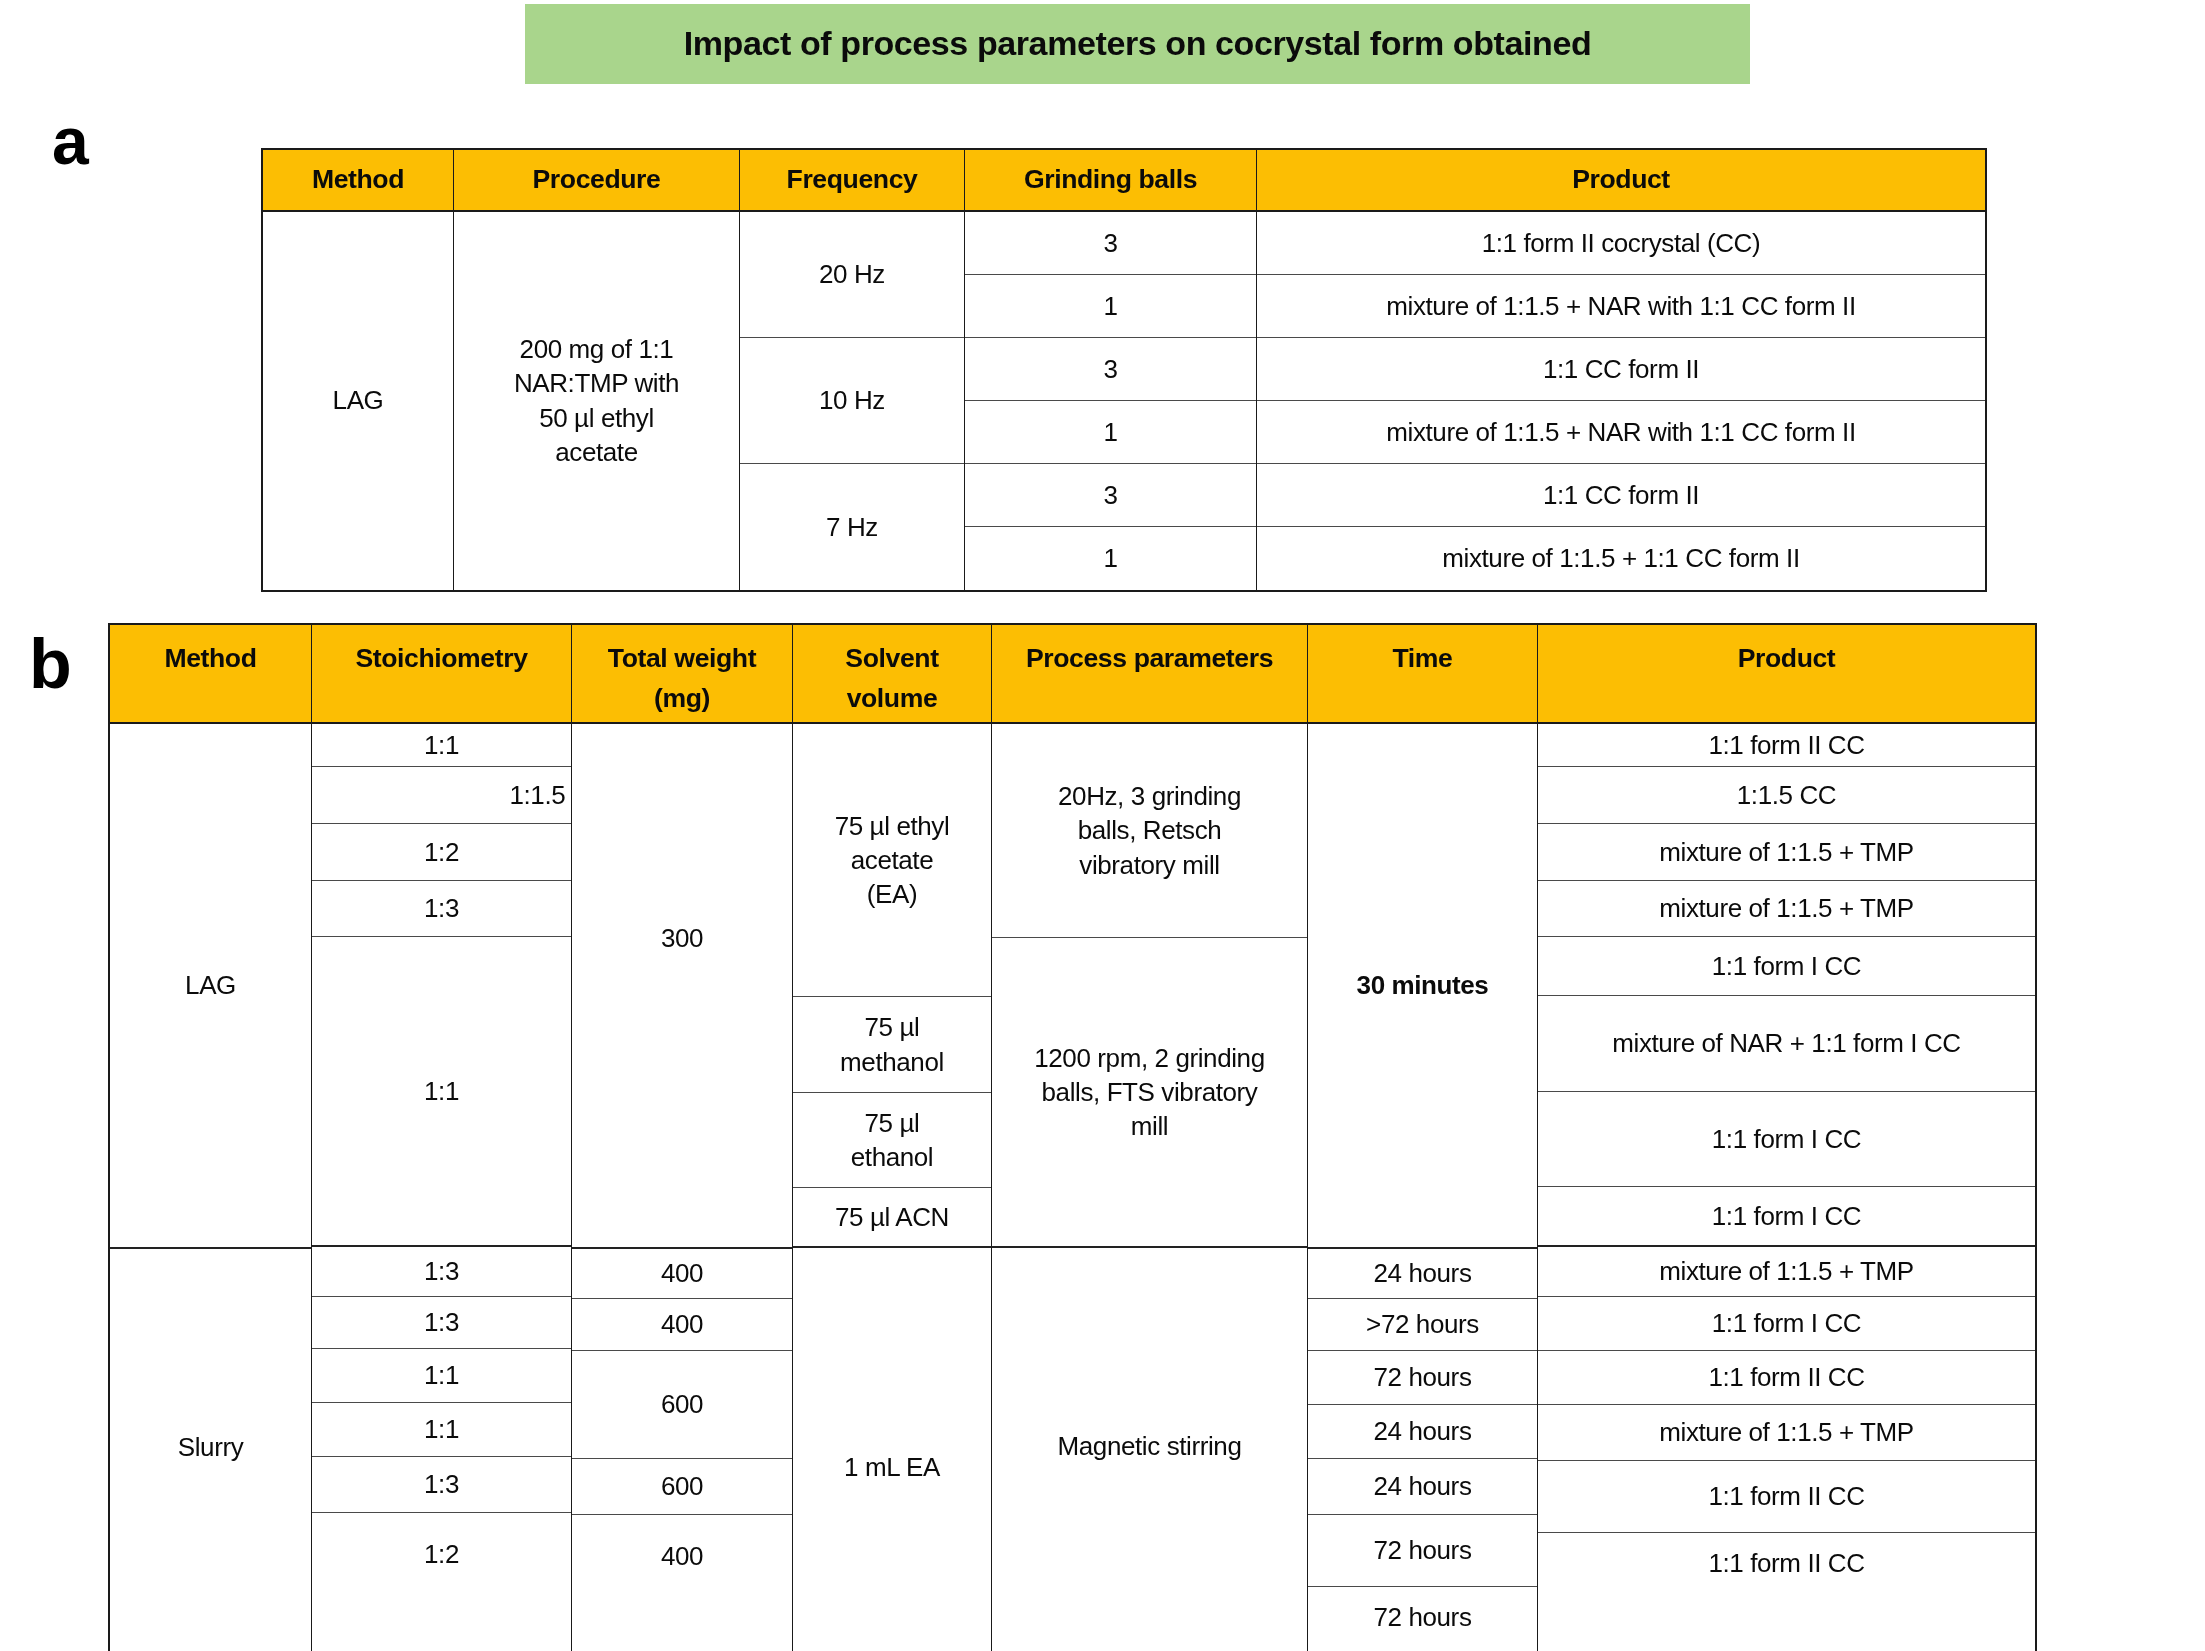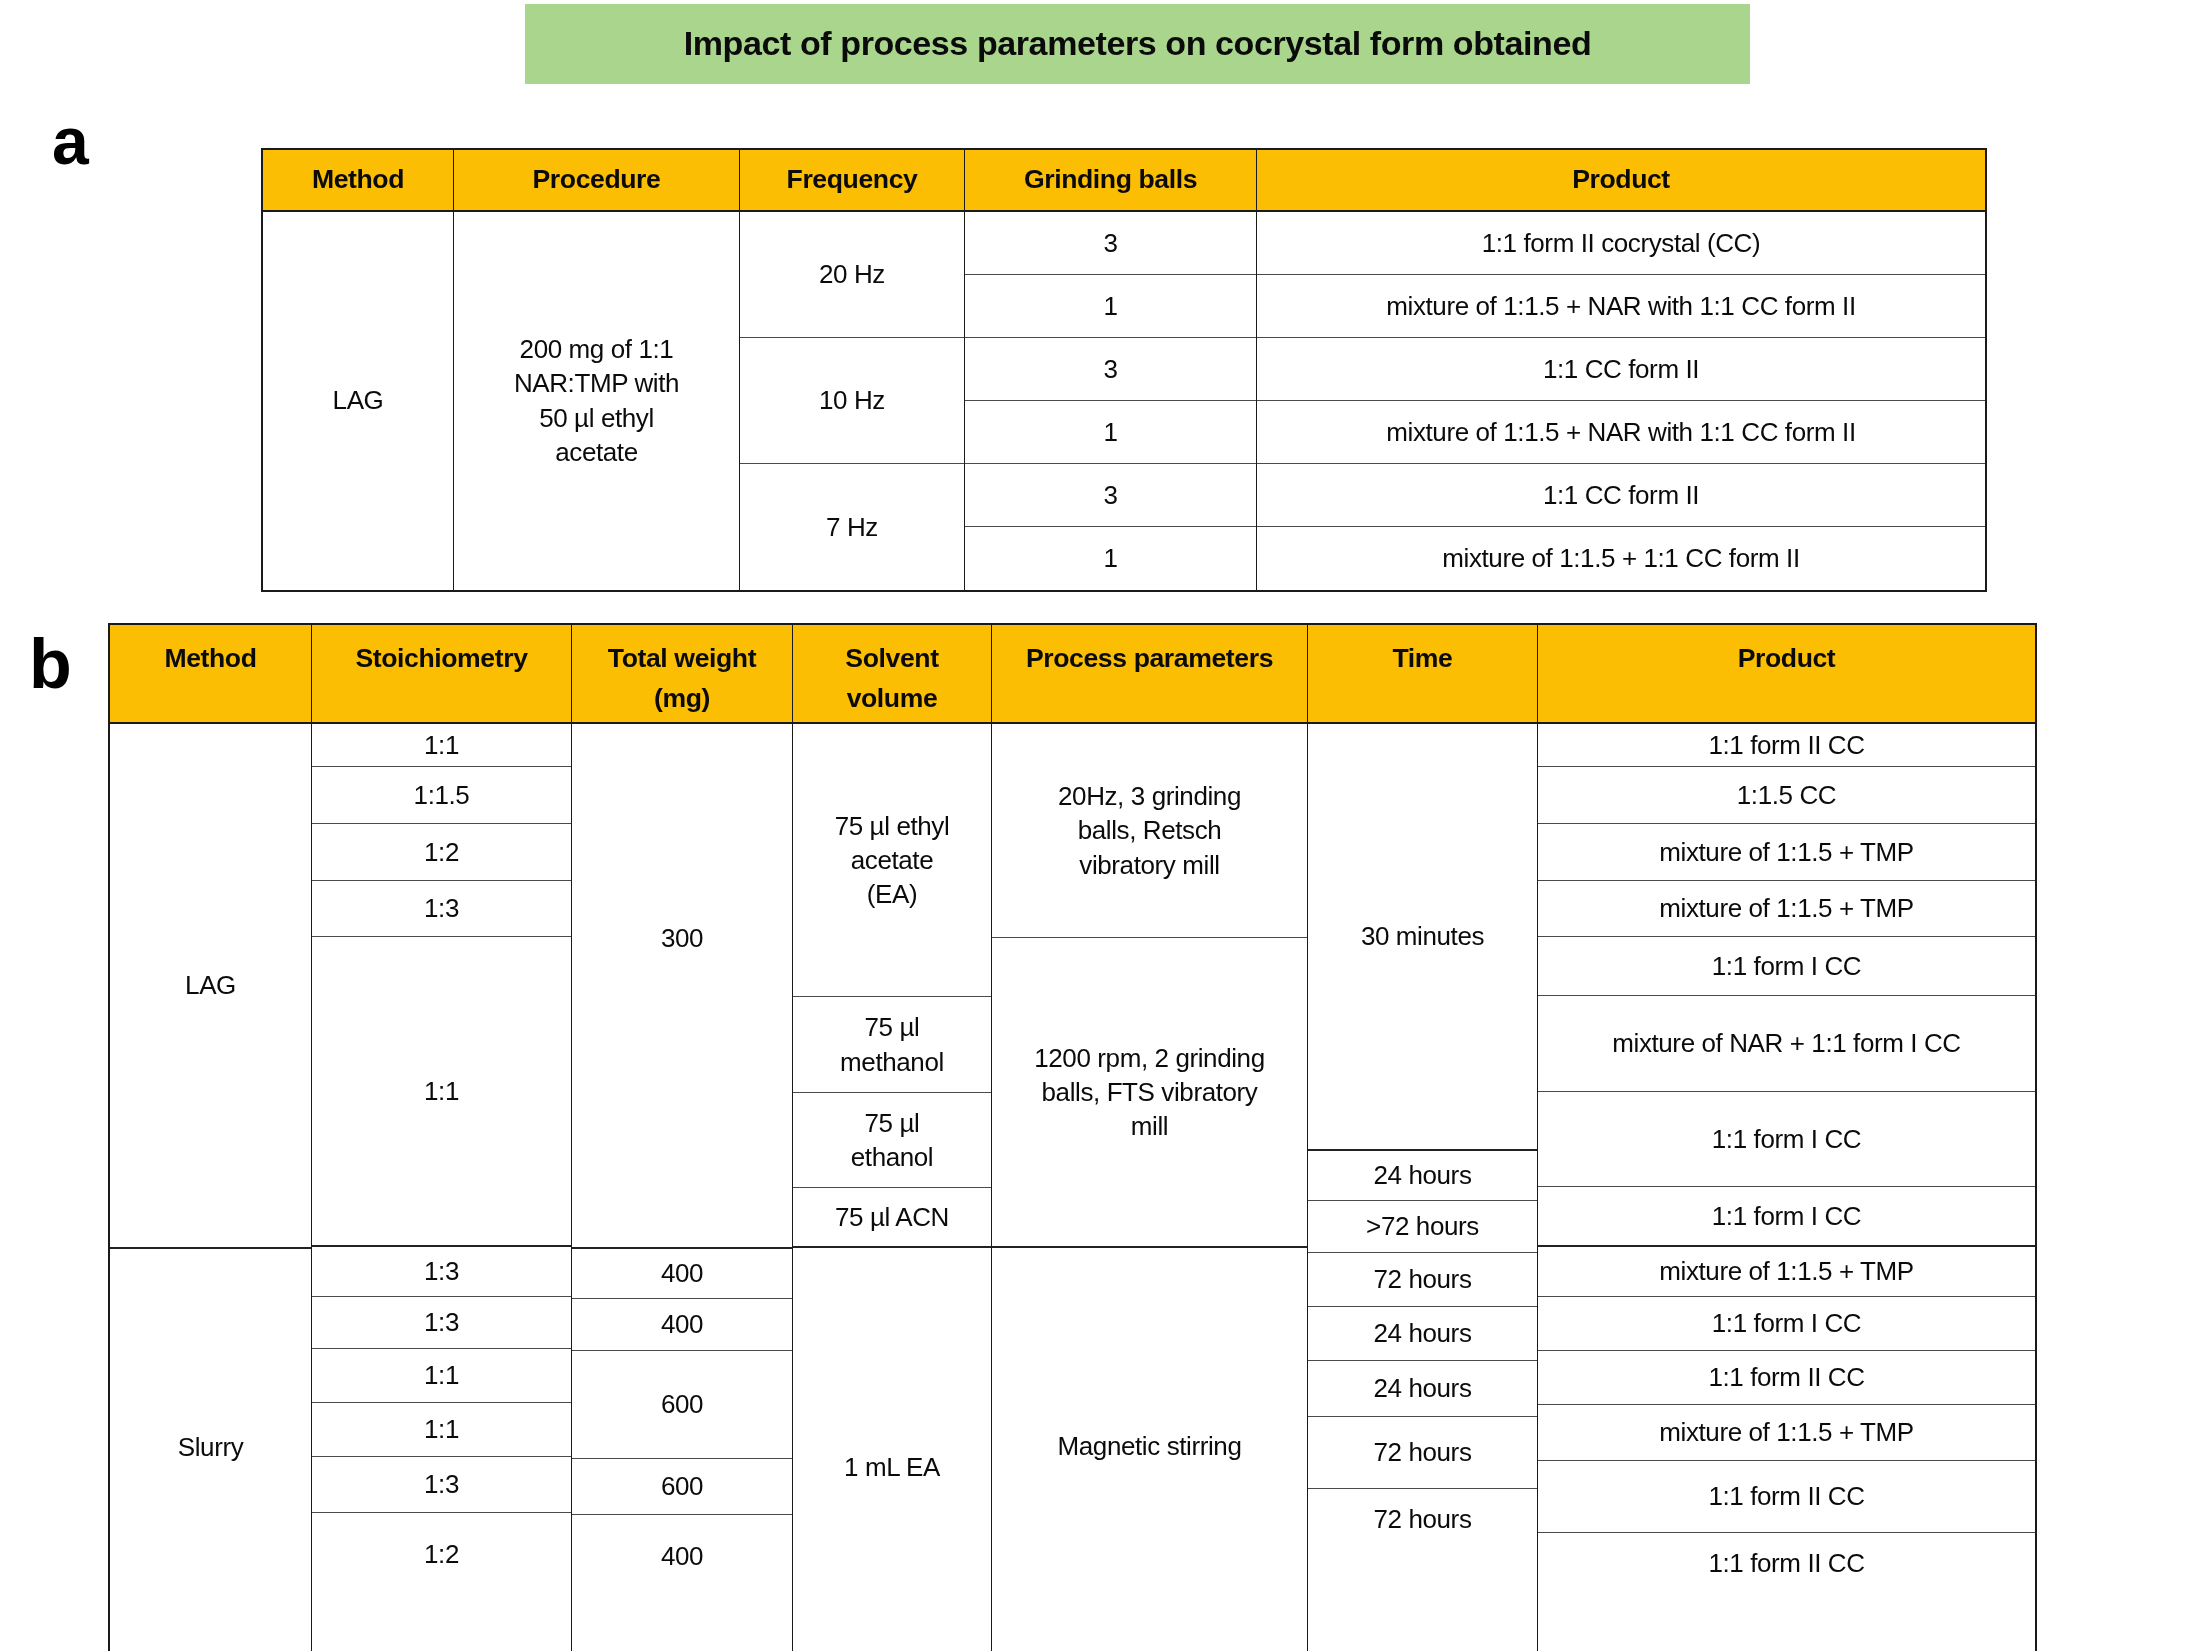--- a/index.html
+++ b/index.html
@@ -87,21 +87,21 @@
   </div>
 <div class="tbl" id="table-b" style="left: 108px; top: 623px;">
     <div class="col" style="width: 201px;">
       <div class="cell header" style="height: 99px;">Method</div>
       <div class="cell body hb" style="height: 525px;"><span>LAG</span></div>
       <div class="cell body" style="height: 397px;"><span>Slurry</span></div>
     </div>
     <div class="col" style="width: 259px;">
       <div class="cell header" style="height: 99px;">Stoichiometry</div>
       <div class="cell body" style="height: 43px;"><span>1:1</span></div>
-      <div class="cell body" style="height: 57px;"><span>1:1.5</span></div>
+      <div class="cell body" style="height: 57px; justify-content: flex-end;"><span>1:1.5</span></div>
       <div class="cell body" style="height: 57px;"><span>1:2</span></div>
       <div class="cell body" style="height: 56px;"><span>1:3</span></div>
       <div class="cell body hb" style="height: 310px;"><span>1:1</span></div>
       <div class="cell body" style="height: 50px;"><span>1:3</span></div>
       <div class="cell body" style="height: 52px;"><span>1:3</span></div>
       <div class="cell body" style="height: 54px;"><span>1:1</span></div>
       <div class="cell body" style="height: 54px;"><span>1:1</span></div>
       <div class="cell body" style="height: 56px;"><span>1:3</span></div>
       <div class="cell body" style="height: 131px;"><span style="transform: translateY(-24px);">1:2</span></div>
     </div>
@@ -134,21 +134,21 @@
       <div class="cell body" style="height: 214px;"><span>20Hz, 3 grinding
 balls, Retsch
 vibratory mill</span></div>
       <div class="cell body hb" style="height: 310px;"><span>1200 rpm, 2 grinding
 balls, FTS vibratory
 mill</span></div>
       <div class="cell body" style="height: 397px; text-align: right;"><span>Magnetic stirring</span></div>
     </div>
     <div class="col" style="width: 229px;">
       <div class="cell header" style="height: 99px;">Time</div>
-      <div class="cell body hb" style="height: 427px;"><span>30 minutes</span></div>
+      <div class="cell body hb" style="height: 525px; font-weight: bold;"><span>30 minutes</span></div>
       <div class="cell body" style="height: 50px;"><span>24 hours</span></div>
       <div class="cell body" style="height: 52px;"><span>&gt;72 hours</span></div>
       <div class="cell body" style="height: 54px;"><span>72 hours</span></div>
       <div class="cell body" style="height: 54px;"><span>24 hours</span></div>
       <div class="cell body" style="height: 56px;"><span>24 hours</span></div>
       <div class="cell body" style="height: 72px;"><span>72 hours</span></div>
       <div class="cell body" style="height: 60px;"><span>72 hours</span></div>
     </div>
     <div class="col" style="width: 497px;">
       <div class="cell header" style="height: 99px;">Product</div>

